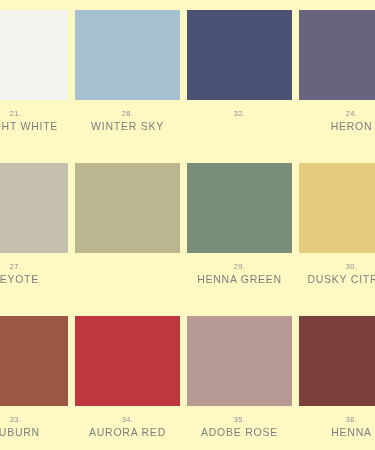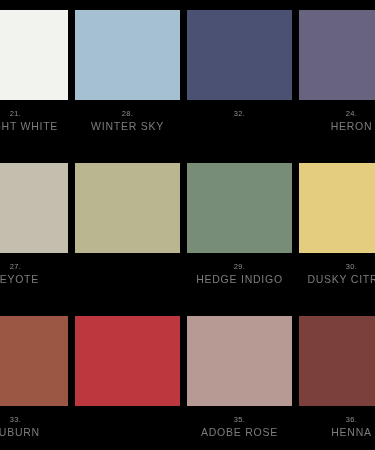--- a/index.html
+++ b/index.html
@@ -12,21 +12,21 @@
     height: 450px;
     overflow: hidden;
     font-family: "Liberation Sans", sans-serif;
     background: #ffffff;
   }
 
   #palette-sheet {
     position: relative;
     width: 375px;
     height: 450px;
-    background: #000000;
+    background: #fef9c3;
     overflow: hidden;
   }
 
   
   #swatch-grid {
     position: absolute;
     left: -37px;
     top: 10px;
     width: 449px;
     display: grid;
@@ -113,39 +113,43 @@
           <span class="swatch-name">PEYOTE</span>
         </div>
       </div>
       <div class="swatch-cell">
         <div class="swatch-chip" style="background-color: rgb(186, 183, 144);"></div>
       </div>
       <div class="swatch-cell">
         <div class="swatch-chip" style="background-color: rgb(119, 141, 120);"></div>
         <div class="swatch-caption">
           <span class="swatch-number">29.</span>
-          <span class="swatch-name">HEDGE INDIGO</span>
+          <span class="swatch-name">HENNA GREEN</span>
         </div>
       </div>
       <div class="swatch-cell">
         <div class="swatch-chip" style="background-color: rgb(229, 205, 128);"></div>
         <div class="swatch-caption">
           <span class="swatch-number">30.</span>
           <span class="swatch-name">DUSKY CITRON</span>
         </div>
       </div>
       <div class="swatch-cell">
         <div class="swatch-chip" style="background-color: rgb(156, 86, 68);"></div>
         <div class="swatch-caption">
           <span class="swatch-number">33.</span>
           <span class="swatch-name">AUBURN</span>
         </div>
       </div>
       <div class="swatch-cell">
         <div class="swatch-chip" style="background-color: rgb(188, 56, 62);"></div>
+        <div class="swatch-caption">
+          <span class="swatch-number">34.</span>
+          <span class="swatch-name">AURORA RED</span>
+        </div>
       </div>
       <div class="swatch-cell">
         <div class="swatch-chip" style="background-color: rgb(184, 154, 148);"></div>
         <div class="swatch-caption">
           <span class="swatch-number">35.</span>
           <span class="swatch-name">ADOBE ROSE</span>
         </div>
       </div>
       <div class="swatch-cell">
         <div class="swatch-chip" style="background-color: rgb(123, 64, 60);"></div>

